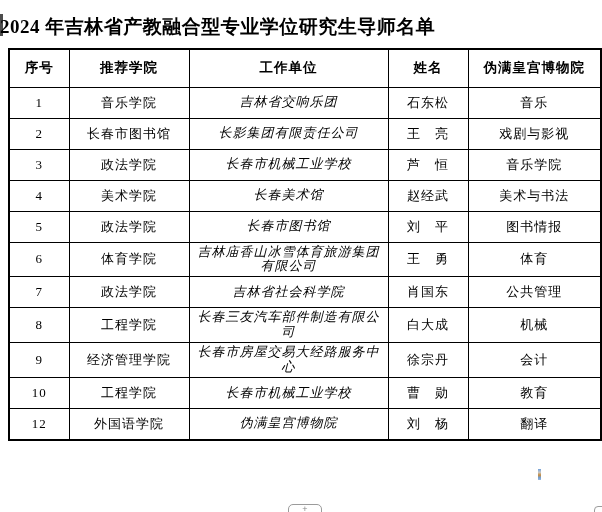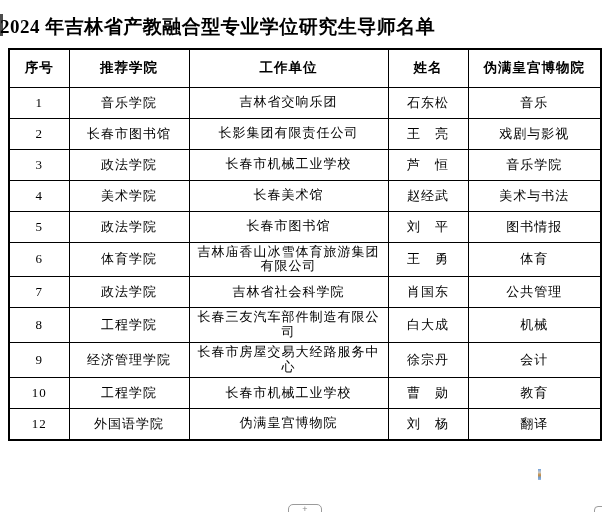--- a/index.html
+++ b/index.html
@@ -39,20 +39,21 @@
   }
   table.roster th {
     font-weight: bold;
     font-size: 13.5px;
     height: 38px;
   }
   table.roster td { height: 31px; }
   td.cell-workplace {
     white-space: pre-line;
     line-height: 1.15;
+    font-style: italic;
   }
   col.c-no { width: 60px; }
   col.c-college { width: 120px; }
   col.c-workplace { width: 199px; }
   col.c-name { width: 80px; }
   col.c-category { width: 133px; }
 
   .left-edge-mark {
     position: absolute;
     left: 0; top: 14px;

